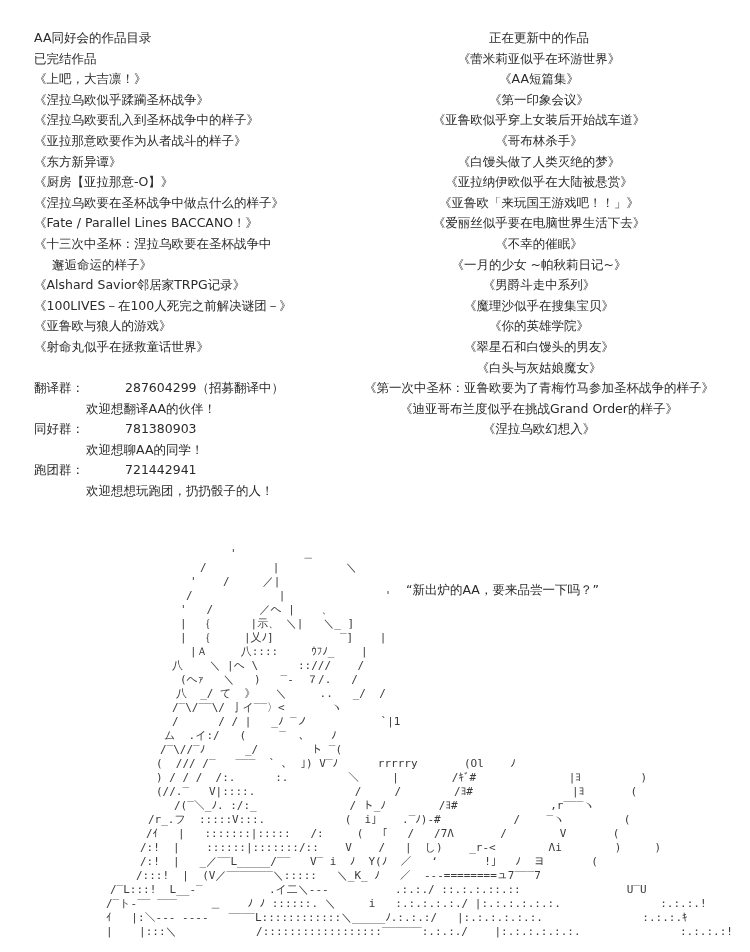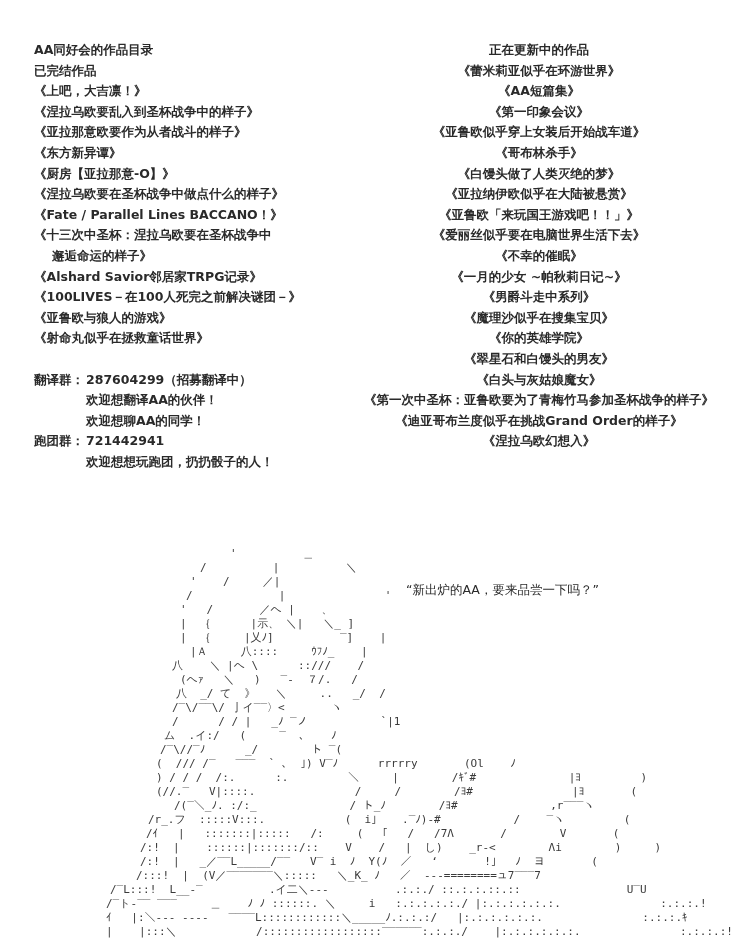--- a/index.html
+++ b/index.html
@@ -1,66 +1,71 @@
 <!DOCTYPE html>
 <html><head>
   <meta charset="utf-8">
   <style>
     html, body { margin: 0; padding: 0; background: #ffffff; }
     body {
       width: 750px; height: 952px; position: relative; overflow: hidden;
       font-family: "DejaVu Sans", "Liberation Sans", sans-serif;
       color: #2a2a2a;
     }
-    .col { position: absolute; top: 40px; font-size: 12.5px; line-height: 20.6px; font-weight: bold; }
+    .col { position: absolute; top: 28px; font-size: 12.5px; line-height: 20.6px; }
     .col-left { left: 34px; width: 300px; }
     .col-right { left: 339px; width: 400px; text-align: center; }
     .line { white-space: nowrap; height: 20.6px; }
     .indent { padding-left: 18px; }
     .spacer { height: 20.6px; }
-    .group-row { display: flex; white-space: nowrap; height: 20.6px; }
+    .group-row { display: flex; white-space: nowrap; height: 20.6px; gap: 39px; }
     .group-label { width: 52px; }
     .group-sub { padding-left: 52px; white-space: nowrap; height: 20.6px; }
     .art {
       position: absolute; left: 0; top: 540px; width: 750px; height: 400px;
       font-family: "DejaVu Sans Mono", "Liberation Mono", monospace;
       color: #3a3a3a;
     }
     .art-line { position: absolute; white-space: pre; font-size: 11px; line-height: 12px; letter-spacing: 0px; }
     .quote {
       position: absolute; left: 406px; top: 582px; font-size: 12.5px; color: #2a2a2a;
       font-family: "DejaVu Sans", "Liberation Sans", sans-serif; white-space: nowrap;
     }
   </style>
 </head>
 <body>
 
 <div class="col col-left">
   <div class="line">AA同好会的作品目录</div>
   <div class="line">已完结作品</div>
   <div class="line">《上吧，大吉凛！》</div>
+  <div class="line">《涅拉乌欧似乎蹂躏圣杯战争》</div>
   <div class="line">《涅拉乌欧要乱入到圣杯战争中的样子》</div>
   <div class="line">《亚拉那意欧要作为从者战斗的样子》</div>
   <div class="line">《东方新异谭》</div>
   <div class="line">《厨房【亚拉那意-O】》</div>
   <div class="line">《涅拉乌欧要在圣杯战争中做点什么的样子》</div>
   <div class="line">《Fate / Parallel Lines BACCANO！》</div>
   <div class="line">《十三次中圣杯：涅拉乌欧要在圣杯战争中</div>
   <div class="line indent">邂逅命运的样子》</div>
   <div class="line">《Alshard Savior邻居家TRPG记录》</div>
   <div class="line">《100LIVES－在100人死完之前解决谜团－》</div>
   <div class="line">《亚鲁欧与狼人的游戏》</div>
   <div class="line">《射命丸似乎在拯救童话世界》</div>
   <div class="spacer"></div>
 
   <div class="group-row">
     <span class="group-label">翻译群：</span>
     <span>287604299（招募翻译中）</span>
   </div>
   <div class="group-sub">欢迎想翻译AA的伙伴！</div>
+  <div class="group-row">
+    <span class="group-label">同好群：</span>
+    <span>781380903</span>
+  </div>
   <div class="group-sub">欢迎想聊AA的同学！</div>
   <div class="group-row">
     <span class="group-label">跑团群：</span>
     <span>721442941</span>
   </div>
   <div class="group-sub">欢迎想想玩跑团，扔扔骰子的人！</div>
 </div>
 
 <div class="col col-right">
   <div class="line">正在更新中的作品</div>

